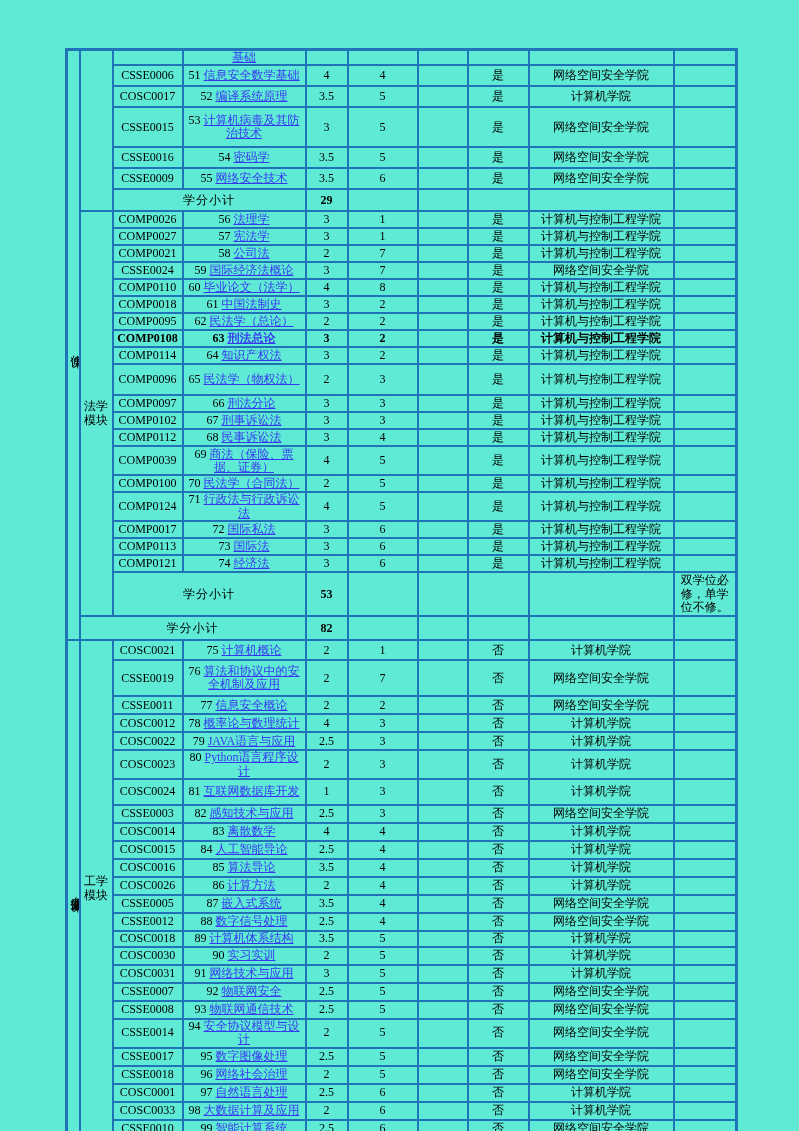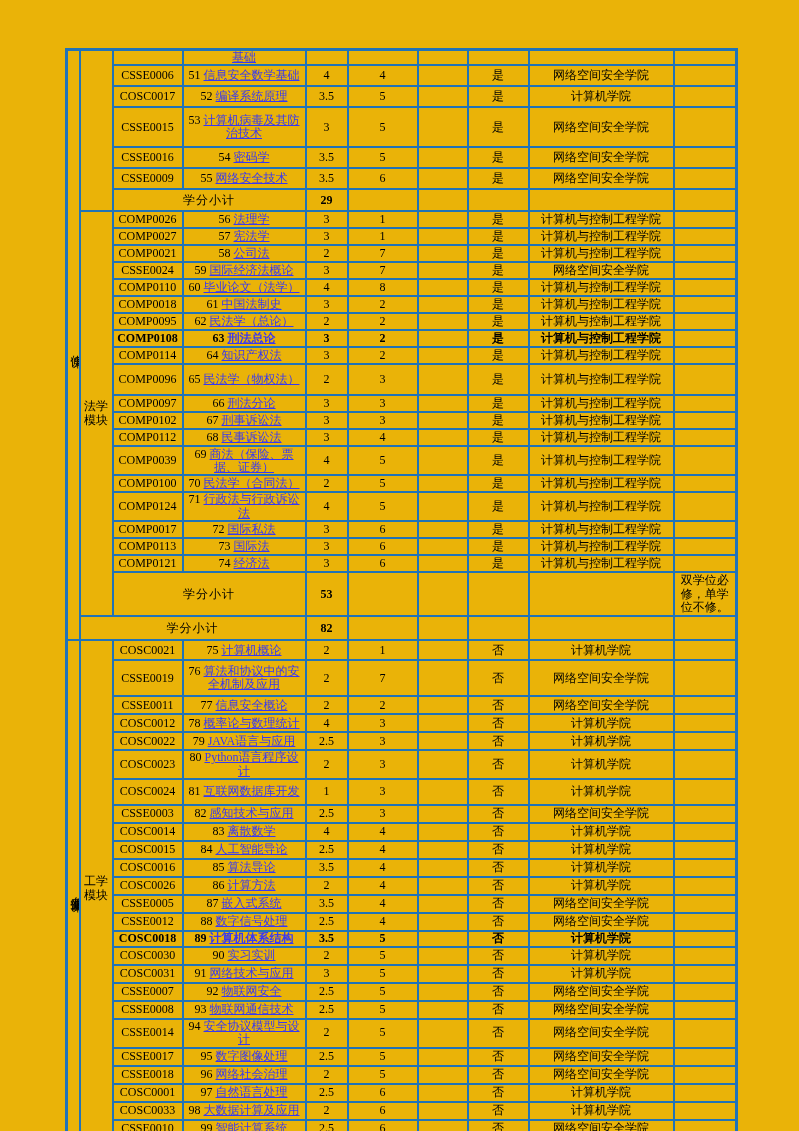--- a/index.html
+++ b/index.html
@@ -1,21 +1,21 @@
 <!DOCTYPE html>
 <html><head>
 <meta charset="utf-8">
 <style>
   :root{
     --bc:#2173b8;
     --link:#3838f2;
     --ink:#000000;
   }
   html,body{margin:0;padding:0;background:#ffffff;}
-  .page{position:relative;width:799px;height:1131px;background:#eab308;overflow:hidden;
+  .page{position:relative;width:799px;height:1131px;background:#5eead4;overflow:hidden;
         font-family:"Liberation Serif","DejaVu Serif",serif;color:var(--ink);}
   table.cur{position:absolute;left:65px;top:48px;width:670px;border-collapse:collapse;
         table-layout:fixed;border:3px solid var(--bc);}
   table.cur td{border:2px solid var(--bc);padding:0 1px;text-align:center;vertical-align:middle;
         font-size:12px;line-height:1.12;overflow:hidden;word-break:break-all;}
   td.name{text-align:left;padding-left:2px;font-size:11.5px;line-height:1.18;}
   td.colA{padding:0;}
   td.colB{font-size:12px;line-height:1.15;}
   .vert{writing-mode:vertical-lr;text-orientation:upright;display:inline-block;letter-spacing:1px;}
   a.course{color:var(--link);text-decoration:underline;cursor:pointer;}
@@ -456,21 +456,21 @@
         <tr style="height: 18px;">
           <td>CSSE0012</td>
           <td class="name">88 <a class="course">数字信号处理</a></td>
           <td>2.5</td>
           <td>4</td>
           <td></td>
           <td>否</td>
           <td>网络空间安全学院</td>
           <td></td>
         </tr>
-        <tr style="height: 14px; font-weight: bold;">
+        <tr style="height: 14px;">
           <td>COSC0018</td>
           <td class="name">89 <a class="course">计算机体系结构</a></td>
           <td>3.5</td>
           <td>5</td>
           <td></td>
           <td>否</td>
           <td>计算机学院</td>
           <td></td>
         </tr>
         <tr style="height: 18px;">

